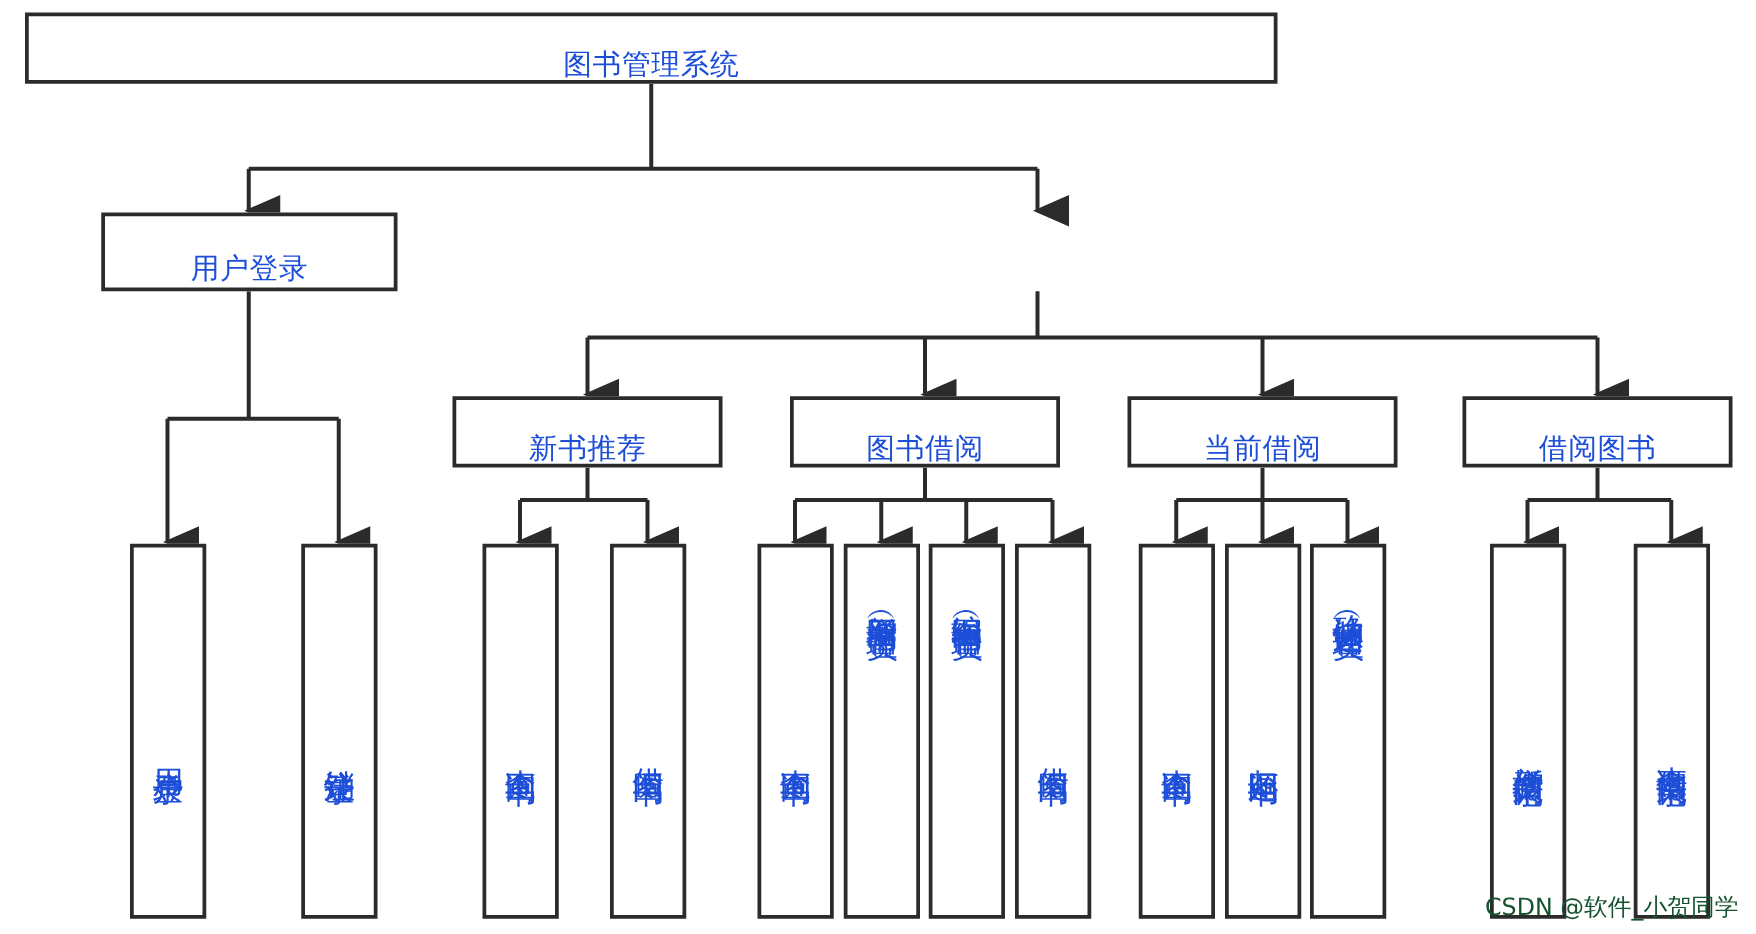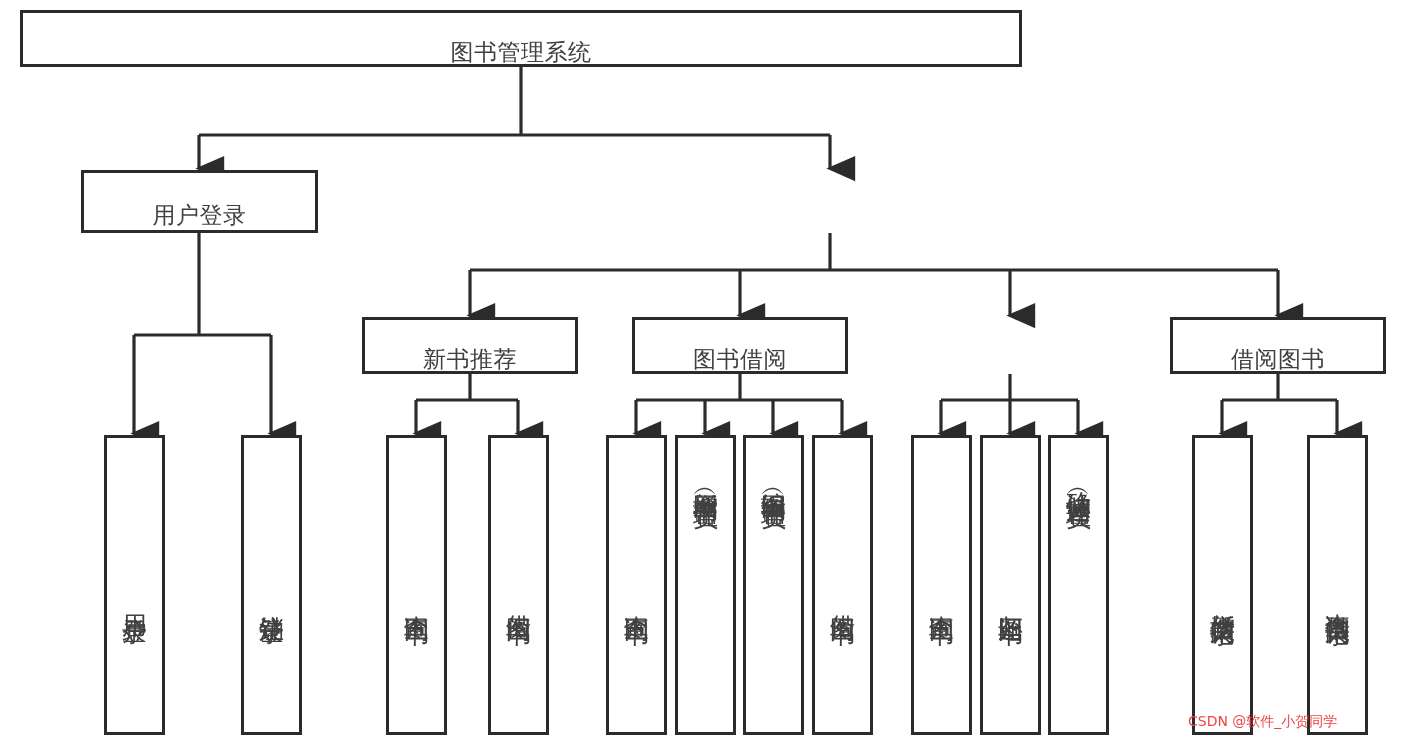--- a/index.html
+++ b/index.html
@@ -28,21 +28,21 @@
     position: absolute;
     box-sizing: border-box;
     background: #ffffff;
     border: 3px solid #2b2b2b;
     display: flex;
     align-items: center;
     justify-content: center;
     z-index: 3;
   }
   .node .label {
-    color: #404040;
+    color: #1d4ed8;
     line-height: 1.0;
     white-space: nowrap;
     text-align: right;
     margin-top: 28px;
   }
   
   .node.horiz .label {
     font-size: 23px;
     letter-spacing: 0.5px;
   }
@@ -60,22 +60,22 @@
     text-orientation: upright;
     font-size: 25px;
     line-height: 1.08;
     letter-spacing: 2px;
     white-space: nowrap;
   }
   .watermark {
     position: absolute;
     left: 1188px;
     top: 713px;
-    font-size: 14px;
-    color: #ef4444;
+    font-size: 19px;
+    color: #14532d;
     white-space: nowrap;
     z-index: 6;
     font-family: "DejaVu Sans", "Liberation Sans", sans-serif;
   }
 </style>
 </head>
 <body>
 
 <div id="canvas">
 
@@ -141,20 +141,23 @@
 
 
   <div class="node horiz" style="left:362px; top:317px; width:216px; height:57px;">
     <span class="label">新书推荐</span>
   </div>
 
   <div class="node horiz" style="left:632px; top:317px; width:216px; height:57px;">
     <span class="label">图书借阅</span>
   </div>
 
+  <div class="node horiz" style="left:902px; top:317px; width:216px; height:57px;">
+    <span class="label">当前借阅</span>
+  </div>
 
   <div class="node horiz" style="left:1170px; top:317px; width:216px; height:57px;">
     <span class="label">借阅图书</span>
   </div>
 
   <div class="node vert centered" style="left:104px; top:435px; width:61px; height:300px;">
     <span class="label">用户登录</span>
   </div>
 
   <div class="node vert centered" style="left:241px; top:435px; width:61px; height:300px;">

